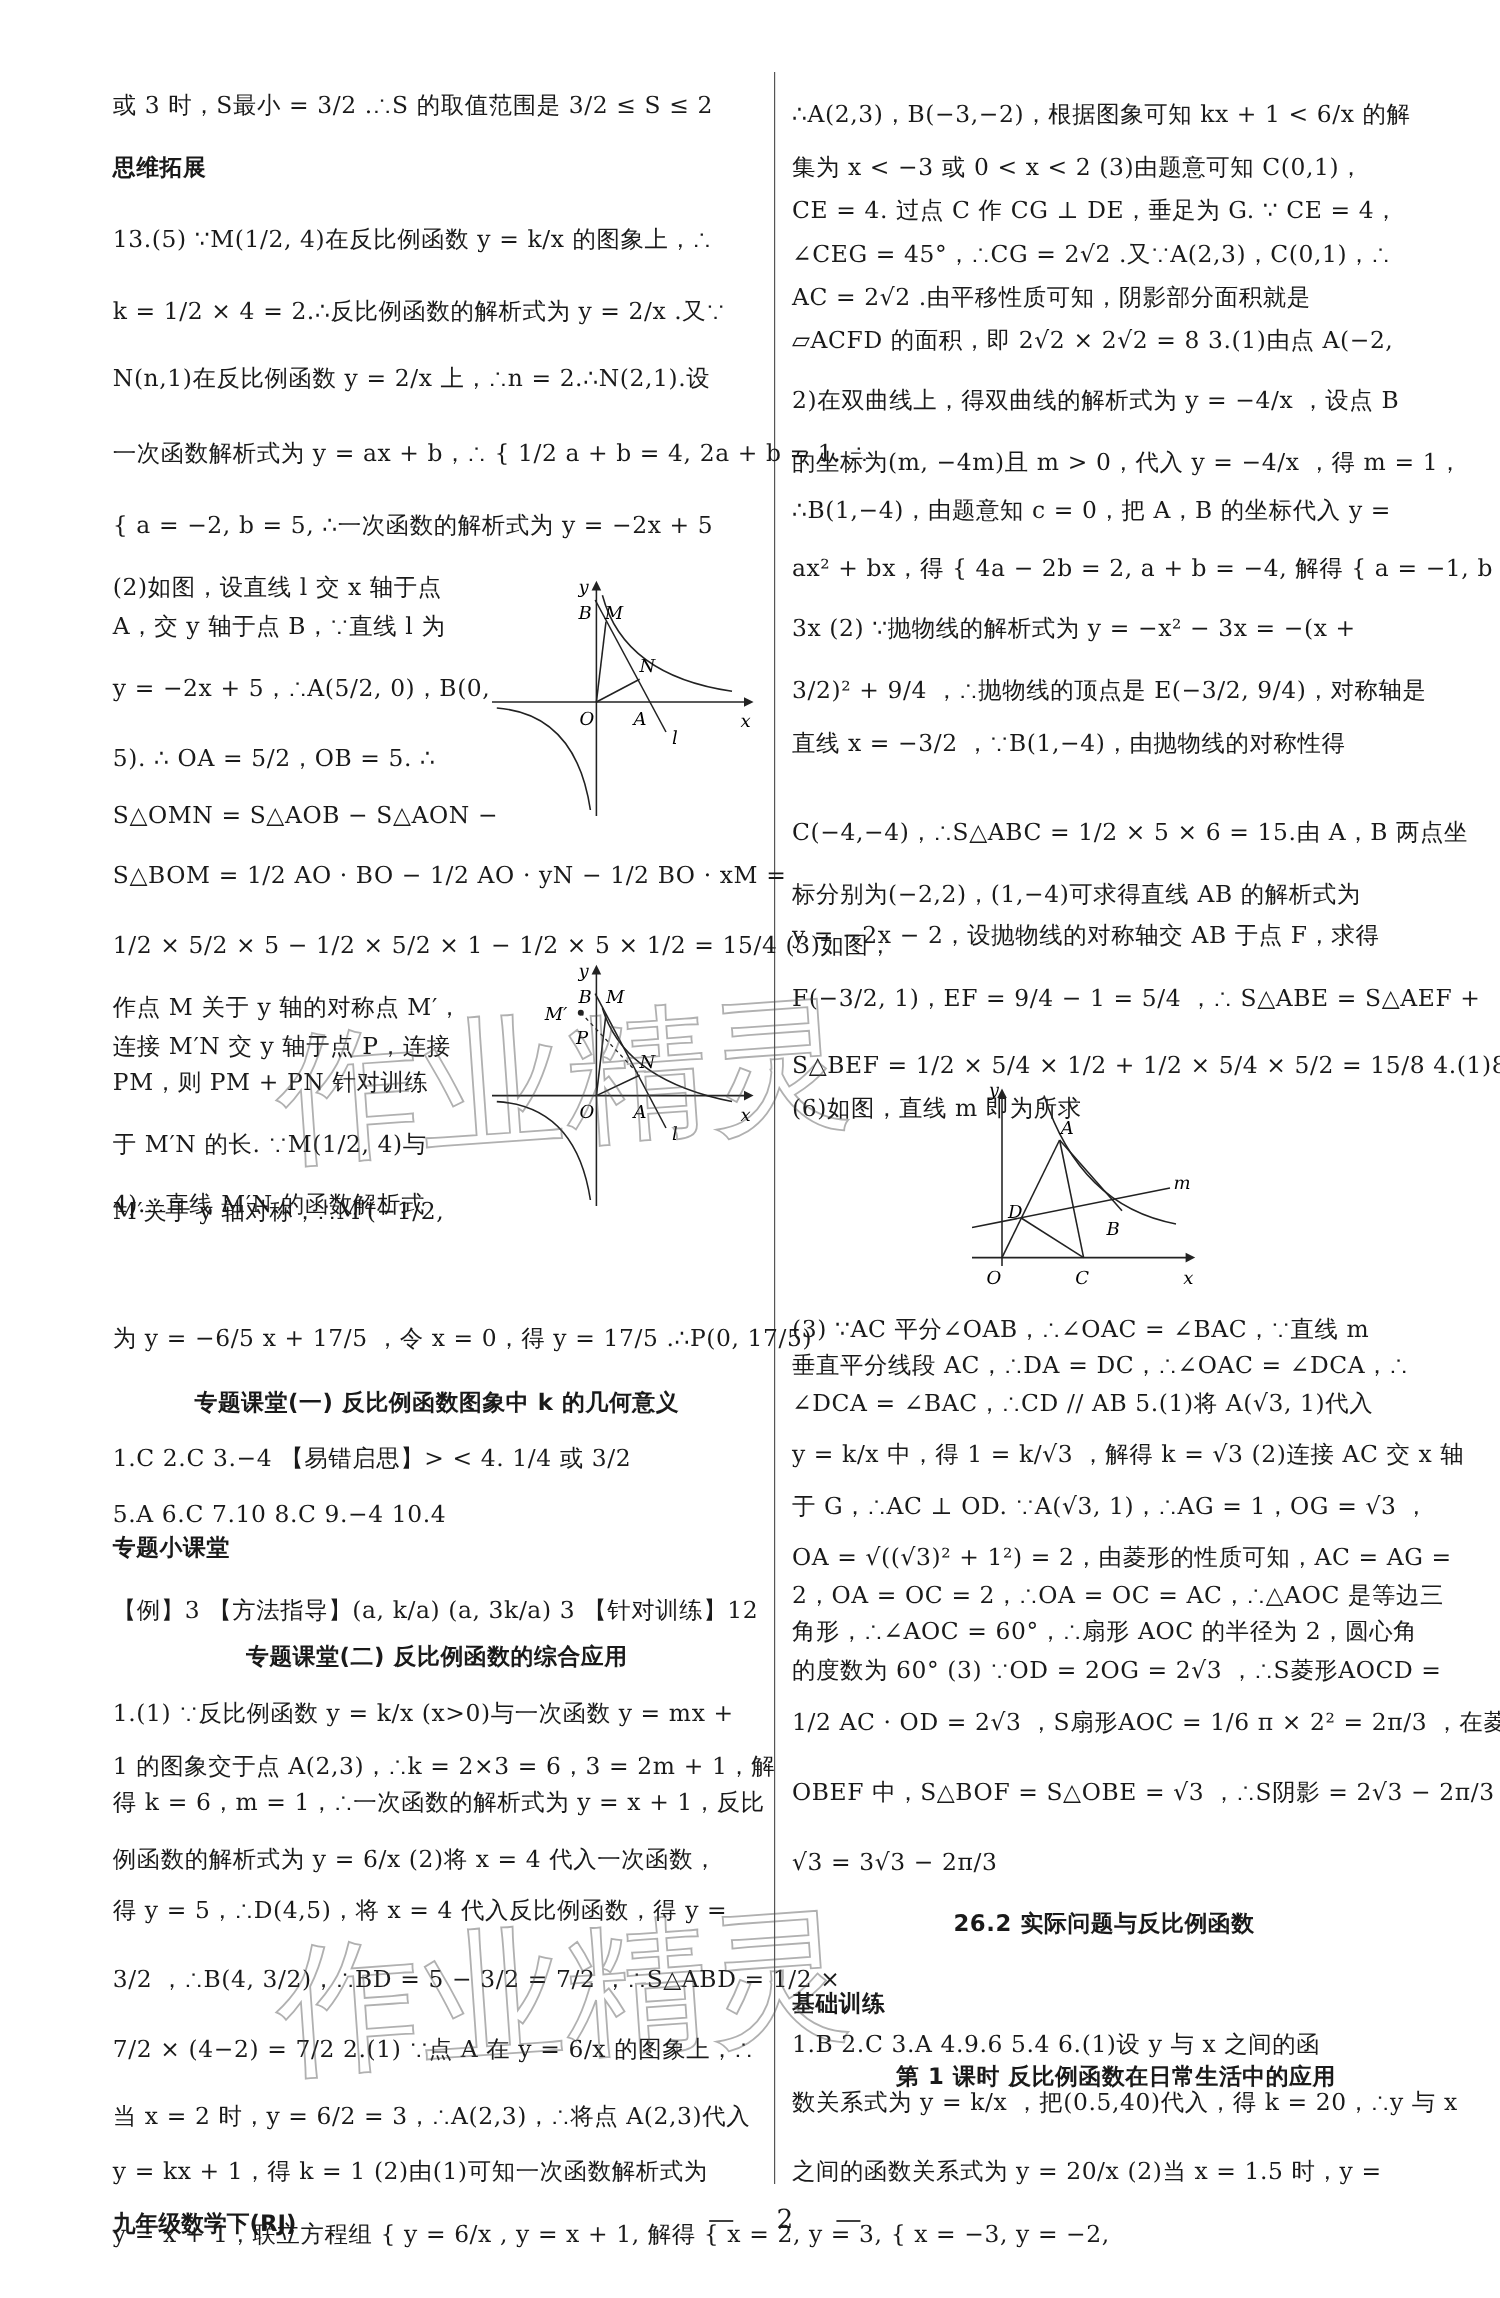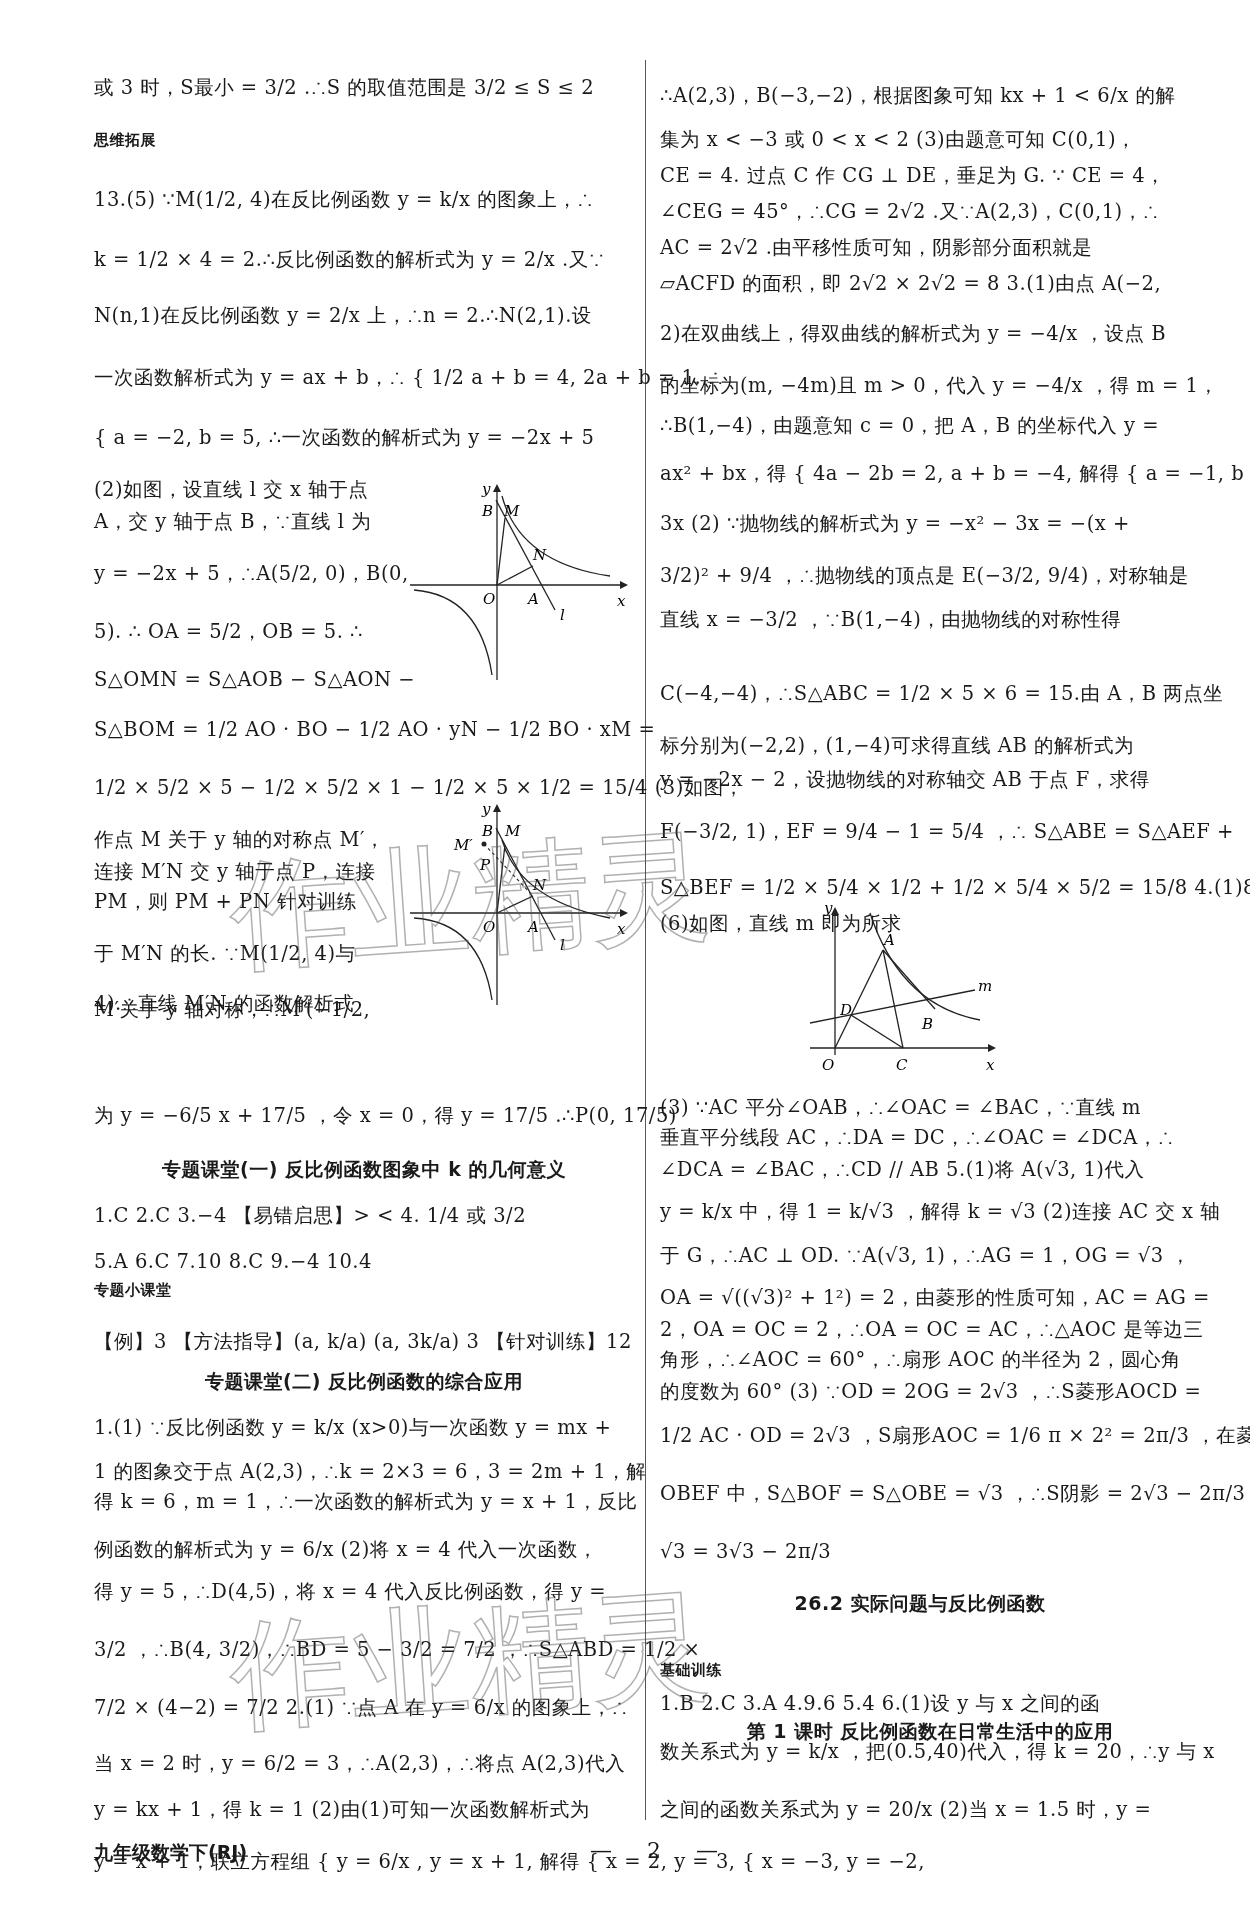--- a/index.html
+++ b/index.html
@@ -4,21 +4,21 @@
 <style>
   html, body { margin: 0; padding: 0; background: #ffffff; }
   body { width: 1250px; height: 1915px; position: relative; overflow: hidden;
          font-family: "DejaVu Serif", "Liberation Serif", serif; color: #1a1a1a; }
   .page { position: absolute; left: 0; top: 0; width: 1250px; height: 1915px; }
   .col { position: absolute; top: 70px; }
   .col-left { left: 94px; width: 540px; }
   .col-right { left: 660px; width: 520px; }
   .divider { position: absolute; left: 645px; top: 60px; width: 1px; height: 1760px; background: #555; }
   .line { font-size: 19.5px; line-height: 1.0; margin: 0; white-space: nowrap; letter-spacing: 0.5px; }
-  .bold-head { font-family: Liberation Sans, sans-serif; font-weight: bold; font-size: 15px; }
+  .bold-head { font-family: Liberation Mono, monospace; font-weight: bold; font-size: 19px; }
   .center-head { font-family: "DejaVu Sans", "Liberation Sans", sans-serif; font-weight: bold; font-size: 19px; text-align: center; }
   .footer-left { position: absolute; left: 94px; top: 1840px; font-family: "DejaVu Sans", "Liberation Sans", sans-serif; font-weight: bold; font-size: 19px; }
   .footer-page { position: absolute; left: 590px; top: 1838px; font-size: 22px; letter-spacing: 14px; }
   .figure { position: absolute; }
   .watermark { position: absolute; font-family: "DejaVu Sans", sans-serif; font-size: 120px; color: transparent;
                -webkit-text-stroke: 1.5px rgba(80,80,80,0.45); transform: rotate(-4deg); pointer-events: none; }
   .row { position: absolute; left: 0; }
 </style>
 </head>
 <body>

